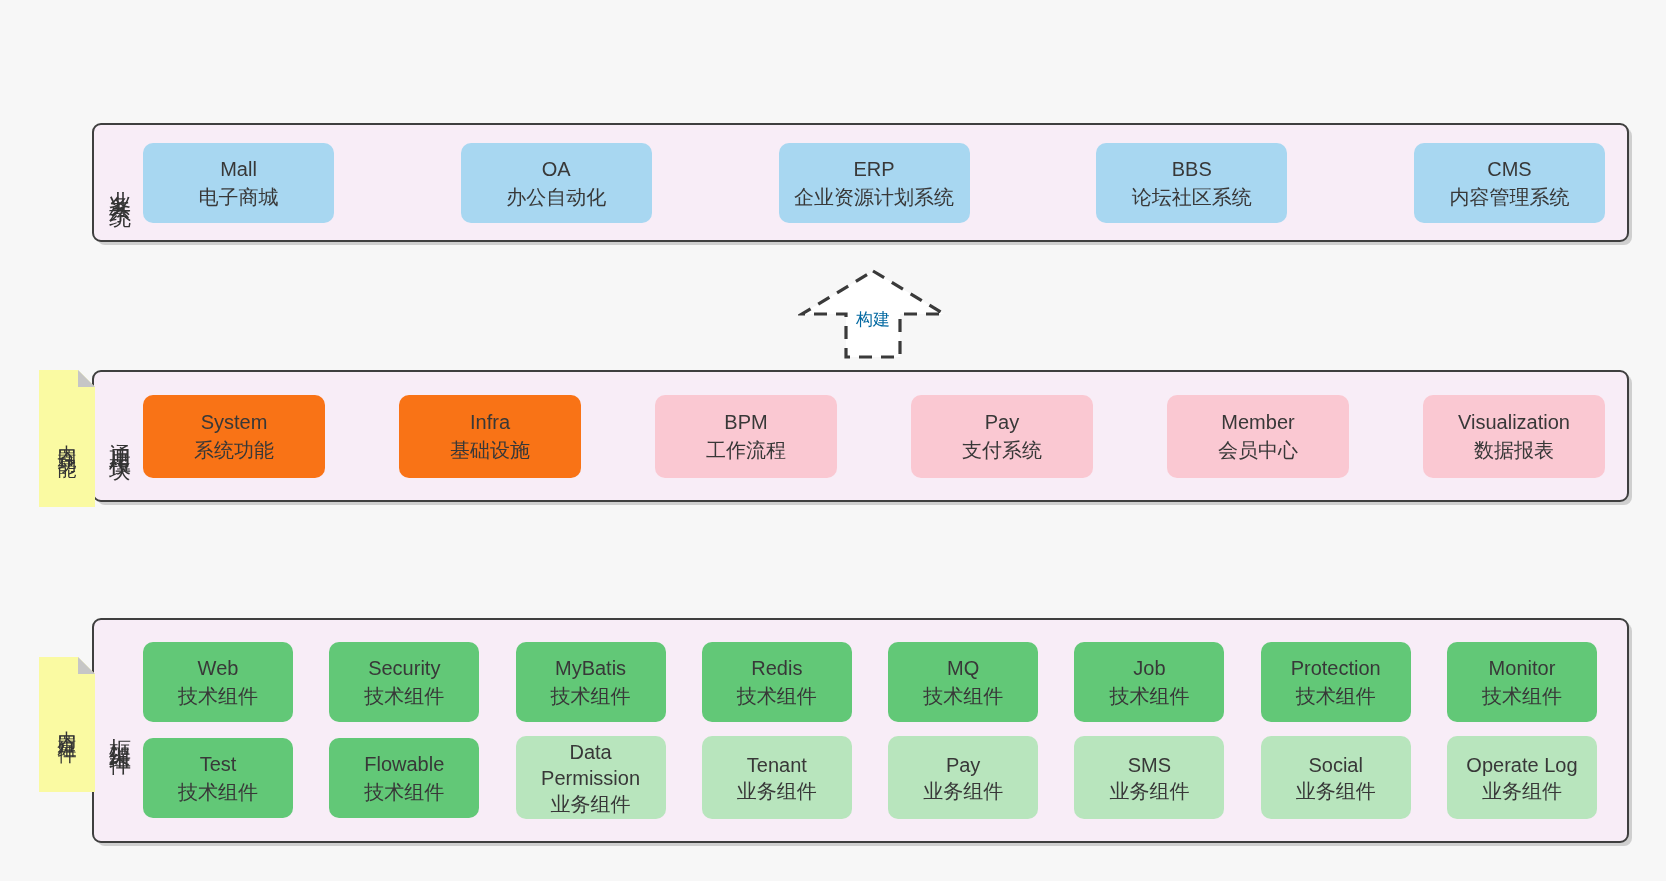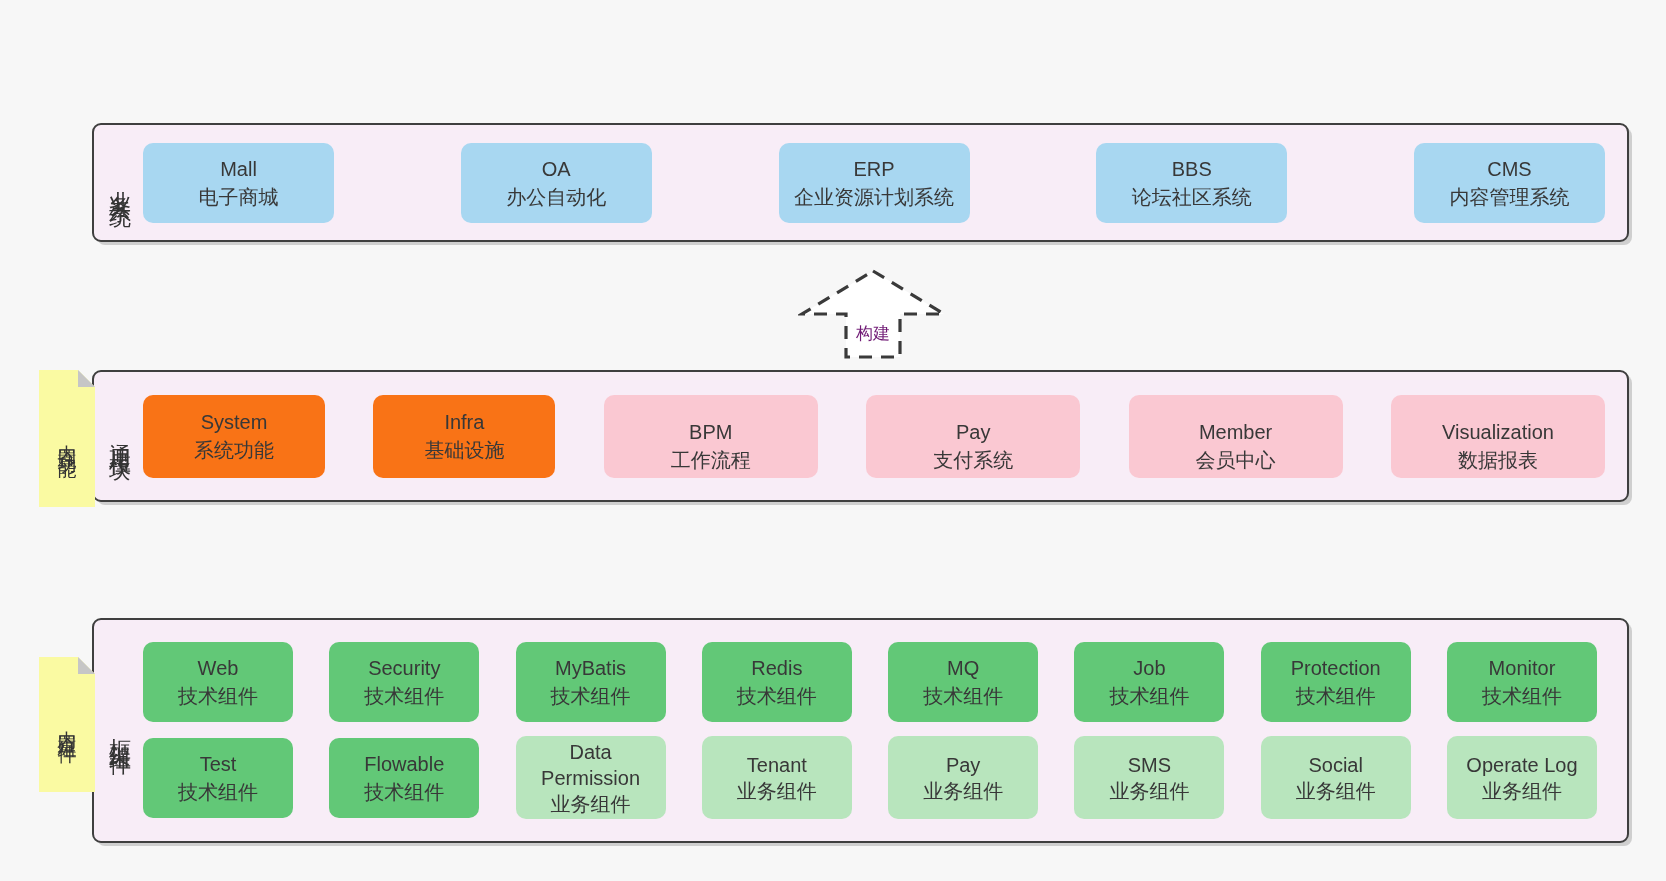--- a/index.html
+++ b/index.html
@@ -24,21 +24,21 @@
   }
 
   .boxes{flex:1;display:flex;align-items:center;justify-content:space-between;padding:0 22px 0 8px;}
 
   .box{
     border-radius:10px;display:flex;flex-direction:column;align-items:center;justify-content:center;
     text-align:center;font-size:20px;line-height:1.4;color:#383838;box-sizing:border-box;padding:4px 6px;
   }
   .box.blue{background:#a8d7f1;width:191px;height:80px;}
   .box.red{background:#f97316;width:182px;height:83px;}
-  .box.pink{background:#fac8d2;width:214px;height:83px;justify-content:flex-end;}
+  .box.pink{background:#fac8d2;width:182px;height:83px;}
   .box.green{background:#62c877;width:150px;height:80px;}
   .box.lightgreen{background:#b8e5bd;width:150px;height:83px;line-height:1.3;}
 
   .comp-rows{flex:1;display:flex;flex-direction:column;justify-content:center;gap:14px;padding:0 30px 0 8px;}
   .comp-row{display:flex;align-items:center;justify-content:space-between;}
 
   
   .sticky{
     position:absolute;left:-55px;width:56px;background:#fafaa2;
     display:flex;align-items:center;justify-content:center;
@@ -54,22 +54,22 @@
     writing-mode:vertical-rl;text-orientation:upright;
     font-size:19px;letter-spacing:5px;color:#333;
   }
 
   
   .arrow{position:absolute;width:150px;height:92px;}
   #arrow-build{left:798px;top:268px;}
   #arrow-implement{left:817px;top:515px;}
   .arrow svg{display:block;width:150px;height:92px;}
   .arrow-label{
-    position:absolute;left:50%;top:54px;transform:translateX(-50%);
-    background:#ffffff;padding:0 3px;font-size:17px;color:#701a75;white-space:nowrap;
+    position:absolute;left:50%;top:40px;transform:translateX(-50%);
+    background:#ffffff;padding:0 3px;font-size:17px;color:#0369a1;white-space:nowrap;
   }
 </style>
 </head>
 <body>
 
 <div class="canvas">
 
   <div class="band" id="band-business">
     <div class="vlabel">业务系统</div>
     <div class="boxes">

